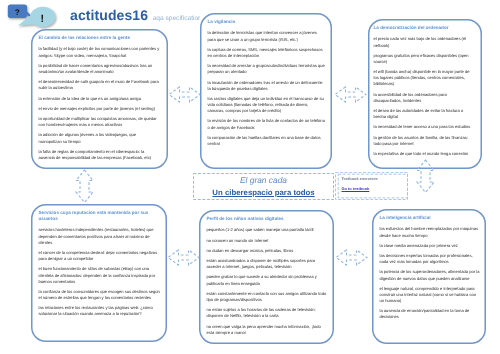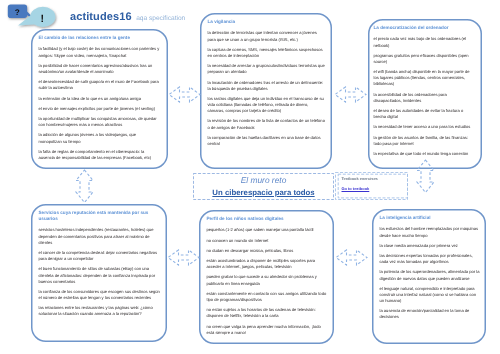--- a/index.html
+++ b/index.html
@@ -3,21 +3,21 @@
 <meta charset="utf-8">
 <style>
   html,body{margin:0;padding:0;background:#fff;}
   body{width:500px;height:354px;font-family:"Liberation Sans",sans-serif;overflow:hidden;
         -webkit-font-smoothing:antialiased;text-rendering:geometricPrecision;}
   .page{position:relative;width:500px;height:354px;background:#fff;}
 
   
   .logo{position:absolute;left:0px;top:0px;width:64px;height:34px;}
   .brandline{position:absolute;left:70px;top:7px;white-space:nowrap;}
-  .brand{font-size:11px;font-weight:bold;color:#2e5ea3;letter-spacing:.1px;text-align:center;}
+  .brand{font-size:14px;font-weight:bold;color:#2e5ea3;letter-spacing:.1px;text-align:center;}
   .spec{font-size:6.6px;color:#93b3d8;margin-left:4.5px;}
 
   
   .box{position:absolute;background:#fff;
        box-sizing:border-box;padding:6px 0 0 7px;overflow:hidden;}
   .boxborder{position:absolute;left:0;top:0;width:100%;height:100%;overflow:visible;pointer-events:none;}
   .box h3{margin:0 0 5.3px 0;font-size:4.62px;font-weight:bold;color:#5f93d6;line-height:1.32;}
   .box ul{margin:0;padding:0;list-style:none;}
   .box li{font-size:4.1px;color:#231f20;line-height:1.5;margin-bottom:4.1px;}
 
@@ -173,21 +173,21 @@
     <path d="M9.5 1 L18 11.5 L14 11.5 L14 23 L18 23 L9.5 33.5 L1 23 L5 23 L5 11.5 L1 11.5 Z" fill="none" stroke="#91b4e4" stroke-width="1.1" stroke-dasharray="2.7 2.1" stroke-linecap="butt" stroke-linejoin="miter"></path>
   </svg>
   <svg class="arrow" style="left:416px;top:159px;" width="19" height="35" viewBox="0 0 19 35">
     <path d="M9.5 1 L18 11.5 L14 11.5 L14 23 L18 23 L9.5 33.5 L1 23 L5 23 L5 11.5 L1 11.5 Z" fill="none" stroke="#91b4e4" stroke-width="1.1" stroke-dasharray="2.7 2.1" stroke-linecap="butt" stroke-linejoin="miter"></path>
   </svg>
 
   <div class="centerbox">
     <svg class="dashsvg" viewBox="0 0 141 27" preserveAspectRatio="none">
       <rect x="0.45" y="0.45" width="140.1" height="26.1" fill="none" stroke="#8cadde" stroke-width="0.9" stroke-dasharray="3 1.6"></rect>
     </svg>
-    <div class="kicker">El muro reto</div>
+    <div class="kicker">El gran cada</div>
     <div class="ctitle">Un ciberespacio para todos</div>
   </div>
 
   <div class="tbouter">
     <svg class="dashsvg" viewBox="0 0 73 28" preserveAspectRatio="none">
       <rect x="0.45" y="0.45" width="72.1" height="27.1" fill="none" stroke="#a3bfe6" stroke-width="0.9" stroke-dasharray="3 1.6"></rect>
       <rect x="3.2" y="2.2" width="69.3" height="23.7" fill="none" stroke="#a3bfe6" stroke-width="0.9" stroke-dasharray="3 1.6"></rect>
     </svg>
     <div class="tbhead">Textbook exercises</div>
     <a class="tblink">Go to textbook</a>

